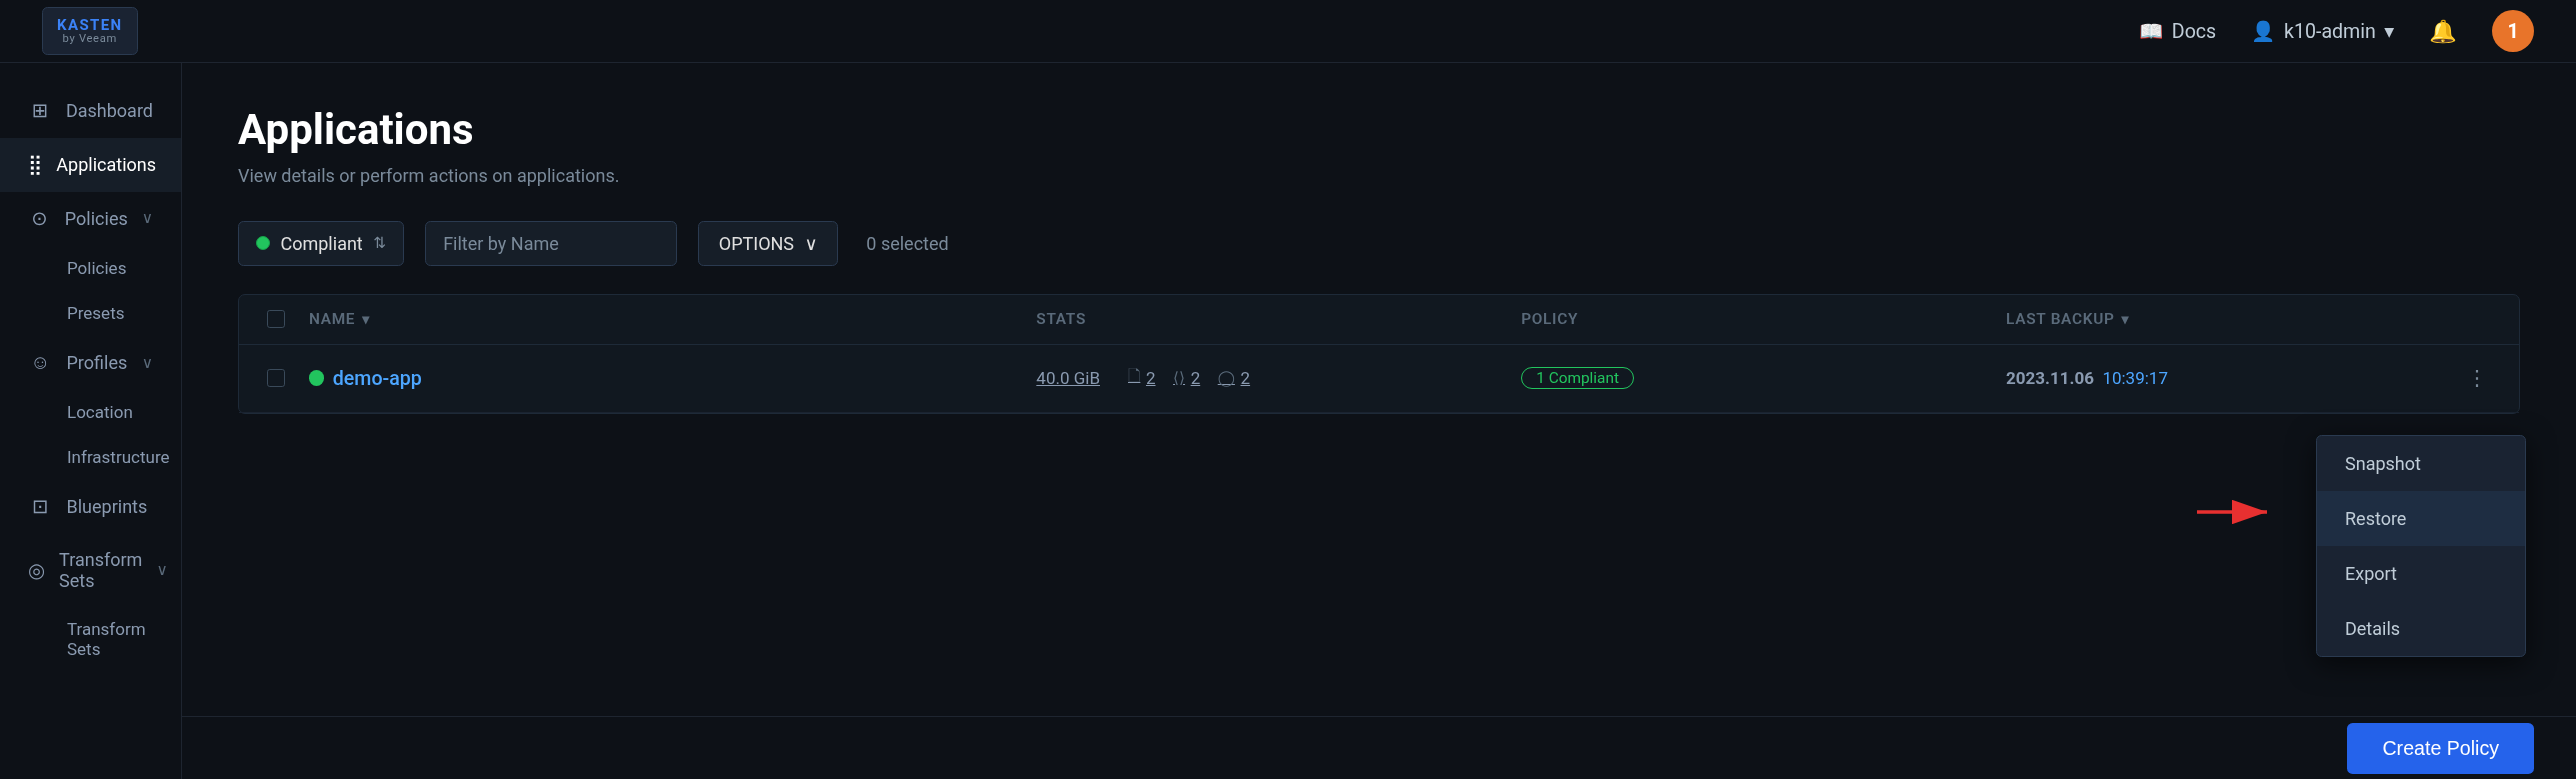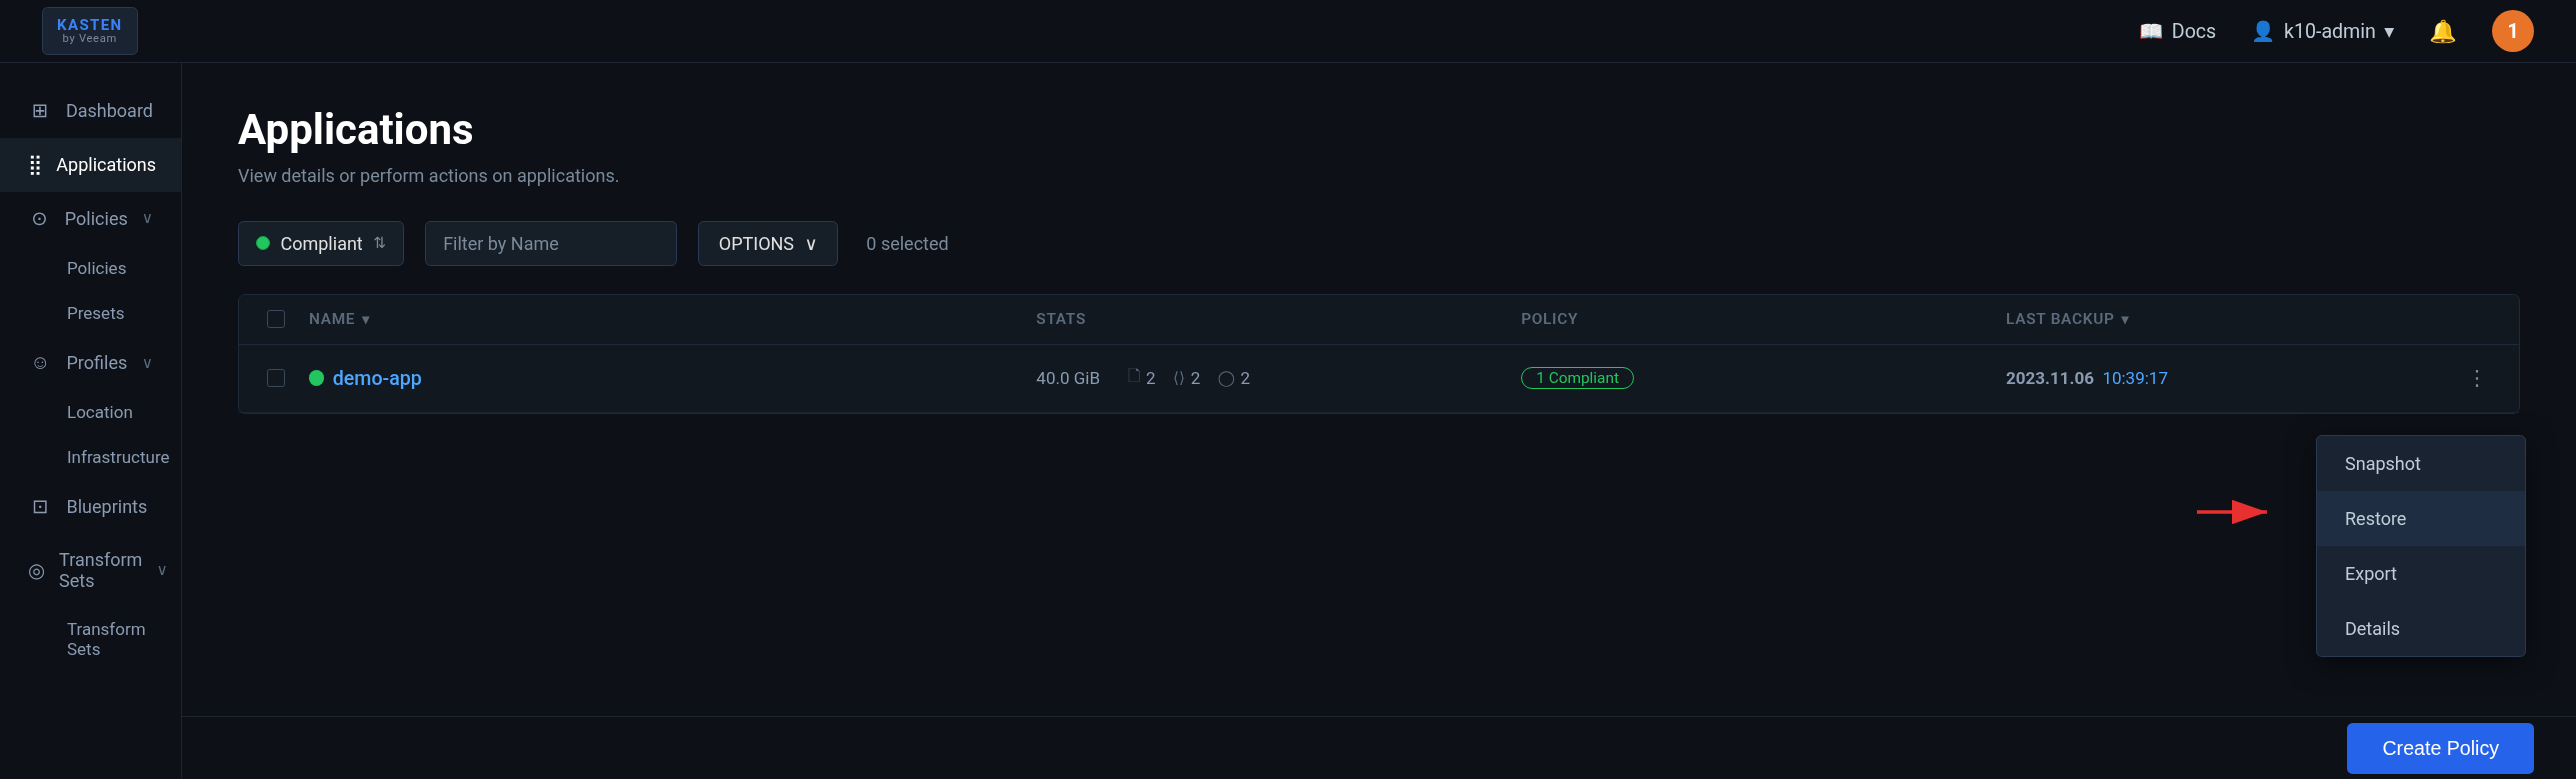--- a/index.html
+++ b/index.html
@@ -303,20 +303,21 @@
       background: #22c55e;
       flex-shrink: 0;
     }
 
     .stats-cell {
       display: flex;
       align-items: center;
       gap: 17.5px;
       color: #8a9ab0;
       font-size: 17px;
+      text-decoration: underline;
     }
 
     .stat-item {
       display: flex;
       align-items: center;
       gap: 5.6px;
     }
 
     .stat-icon {
       font-size: 15.4px;

